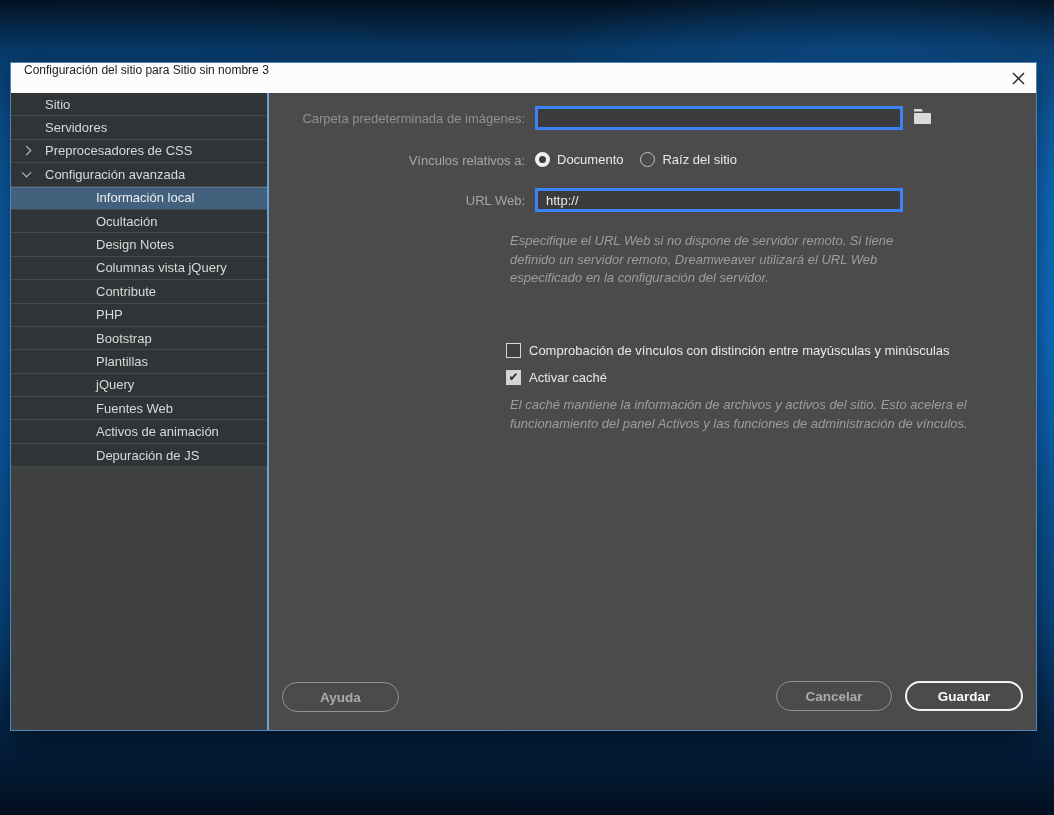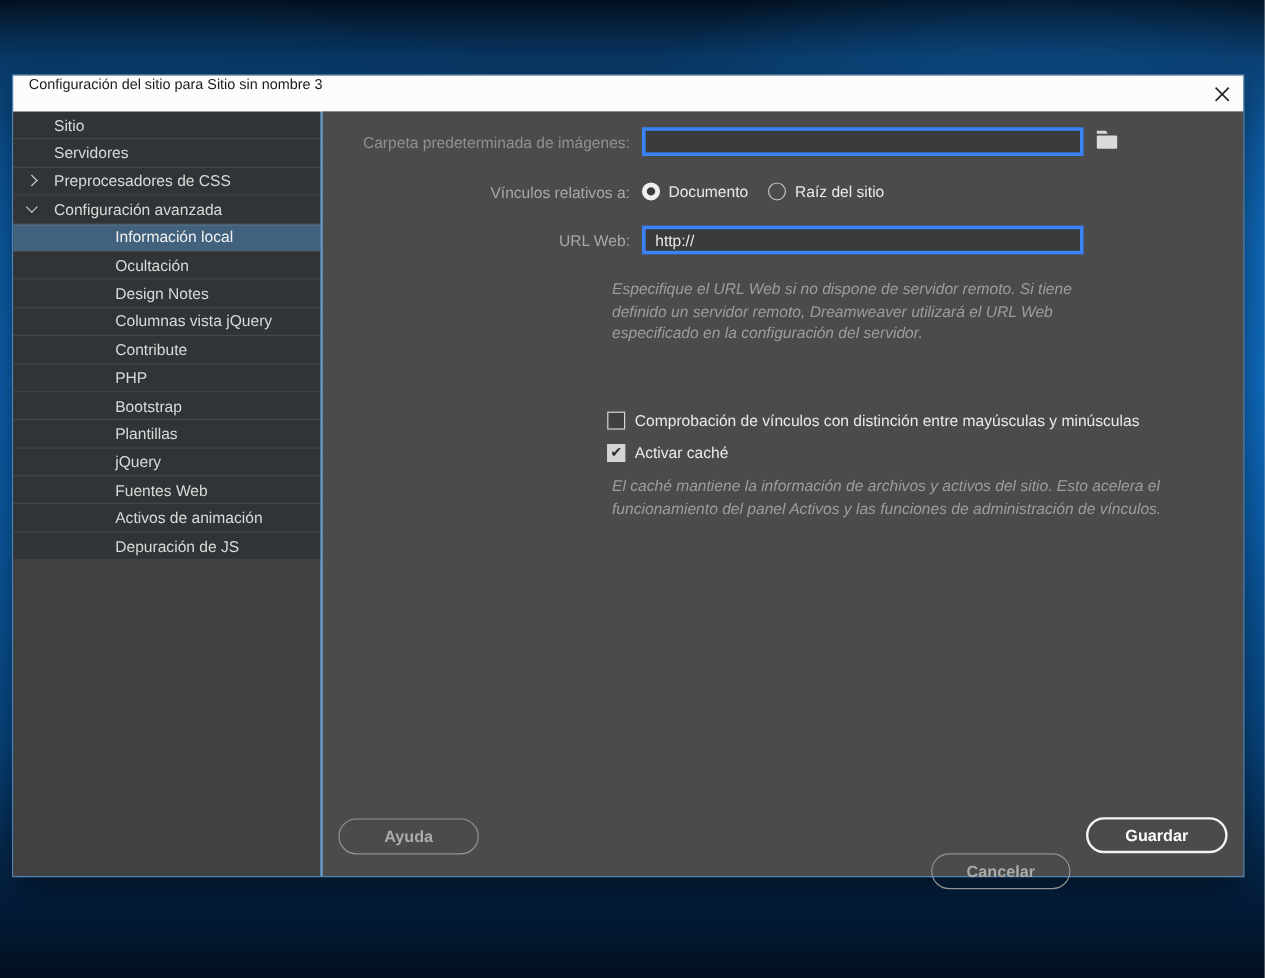--- a/index.html
+++ b/index.html
@@ -207,19 +207,19 @@
         <div class="check-row" style="left:237px; top:277px;">
           <span class="check-box on">
             <span class="check-glyph">✔</span>
           </span>
           <span class="check-text">Activar caché</span>
         </div>
 
         <div class="help-text" style="left:241px; top:303px; width:512px;">El caché mantiene la información de archivos y activos del sitio. Esto acelera el funcionamiento del panel Activos y las funciones de administración de vínculos.</div>
 
         <button class="pill-btn" style="left:13px; top:589px; width:117px;">Ayuda</button>
-        <button class="pill-btn" style="left:507px; top:618px; width:116px;">Cancelar</button>
+        <button class="pill-btn" style="left:507px; top:588px; width:116px;">Cancelar</button>
         <button class="pill-btn primary" style="left:636px; top:588px; width:118px;">Guardar</button>
 
       </div>
     </div>
   </div>
 </div>
 
 </body></html>

